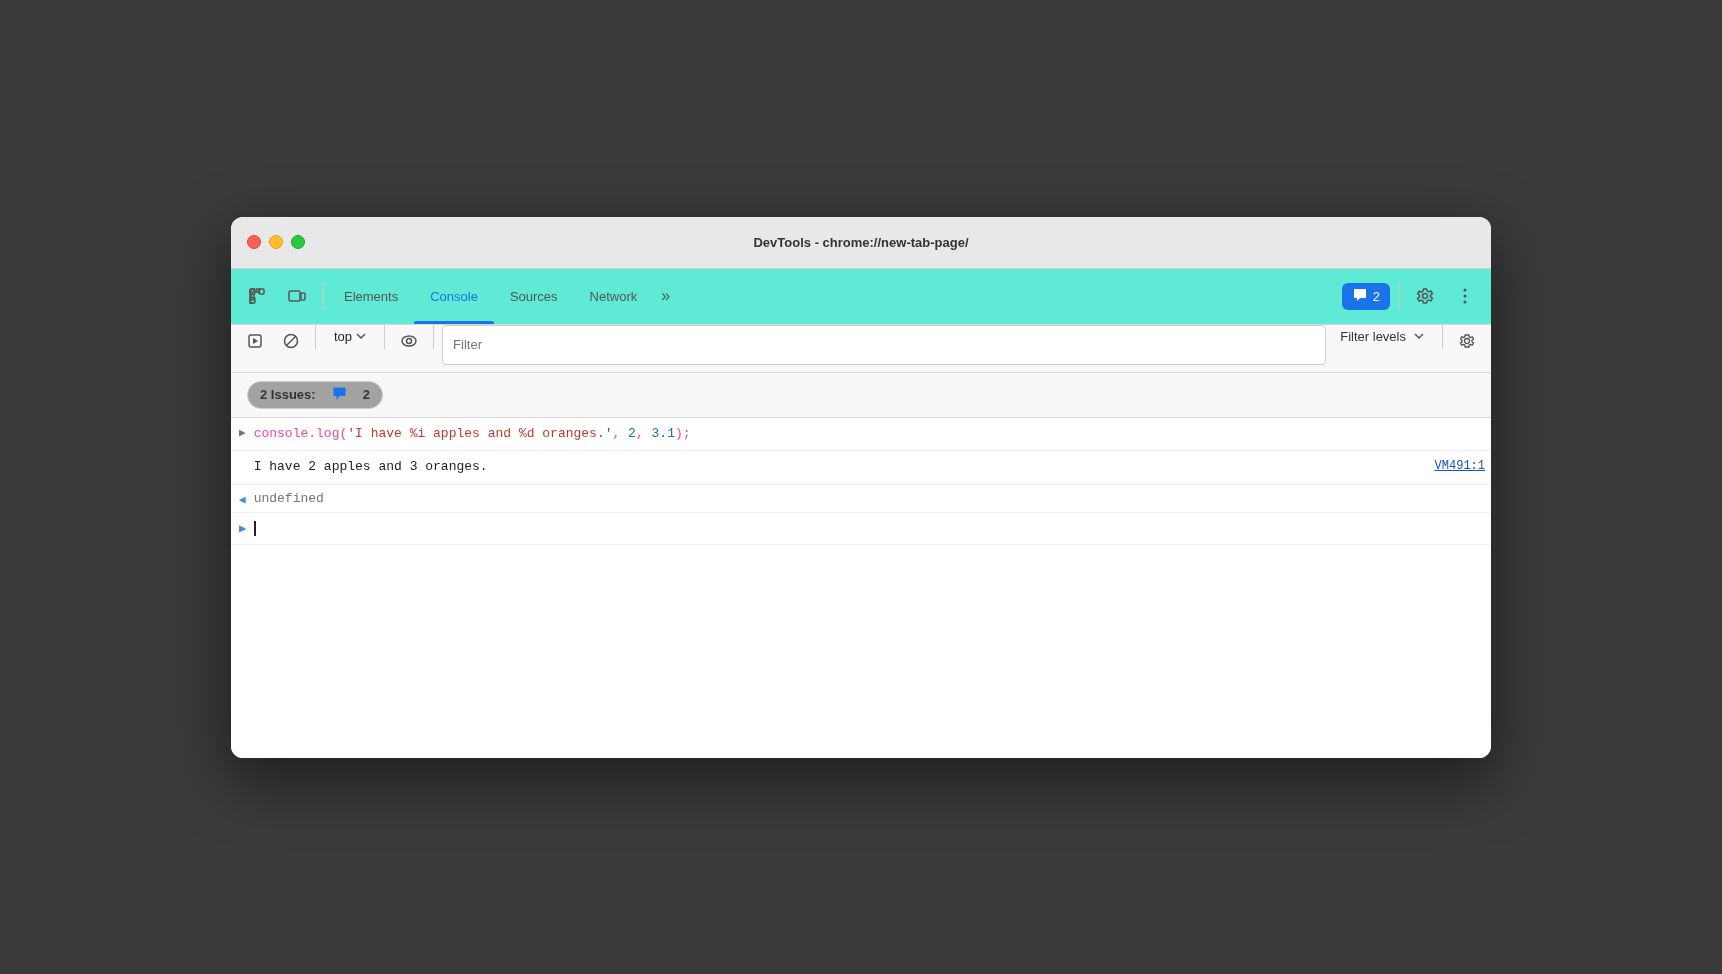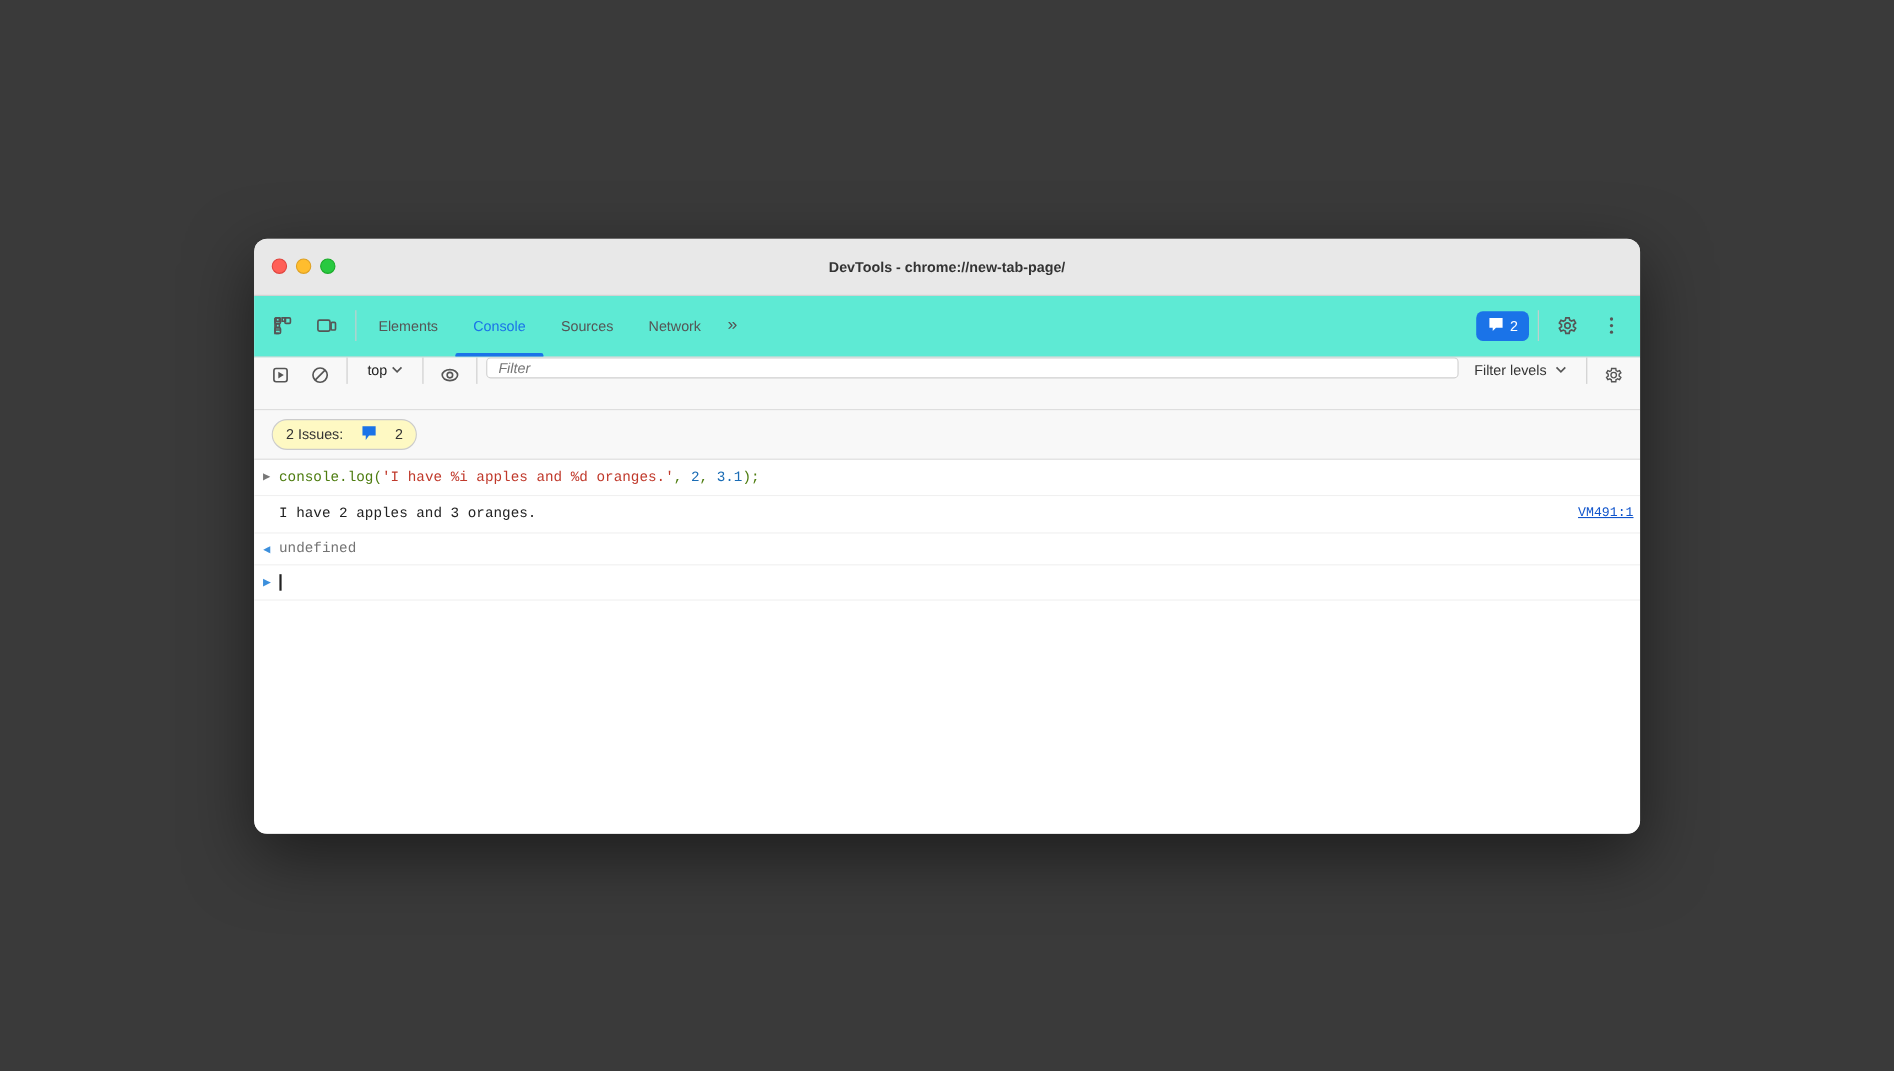--- a/index.html
+++ b/index.html
@@ -171,29 +171,28 @@
       gap: 4px;
       padding: 4px 10px;
       border-radius: 4px;
       cursor: pointer;
       font-size: 13px;
       color: #222;
       background: transparent;
     }
     .filter-input {
       flex: 1;
-      height: 19px;
+      height: 40px;
       border: 1px solid #d0d0d0;
       border-radius: 4px;
       padding: 0 10px;
       font-size: 13px;
       background: white;
       outline: none;
       color: #888;
-      font-style: italic;
     }
     .default-levels {
       display: flex;
       align-items: center;
       gap: 4px;
       padding: 4px 10px;
       font-size: 13px;
       color: #333;
       cursor: pointer;
       border-radius: 4px;
@@ -210,21 +209,22 @@
     .issues-pill {
       display: flex;
       align-items: center;
       gap: 16px;
       border: 1px solid #ccc;
       border-radius: 16px;
       padding: 4px 12px;
       font-size: 13px;
       color: #333;
       cursor: pointer;
-      background: #fef9c3;
+      background: #a3a3a3;
+      font-weight: bold;
     }
     .issues-pill-icon {
       color: #1a73e8;
       font-size: 14px;
     }
     
     .console-output {
       background: white;
       padding: 0;
       font-family: 'Menlo', 'Monaco', 'Courier New', monospace;
@@ -256,21 +256,21 @@
     }
     .console-link {
       color: #1155cc;
       text-decoration: underline;
       font-size: 12px;
       position: absolute;
       right: 6px;
       top: 8px;
       cursor: pointer;
     }
-    .code-black { color: #4d7c0f; text-align: center; }
+    .code-black { color: #ec4899; text-align: center; }
     .code-red { color: #c0392b; }
     .code-blue { color: #1a6cb5; }
     .console-output-text {
       color: #222;
     }
     .console-undefined {
       color: #737373;
       font-style: normal;
       text-align: center;
     }

